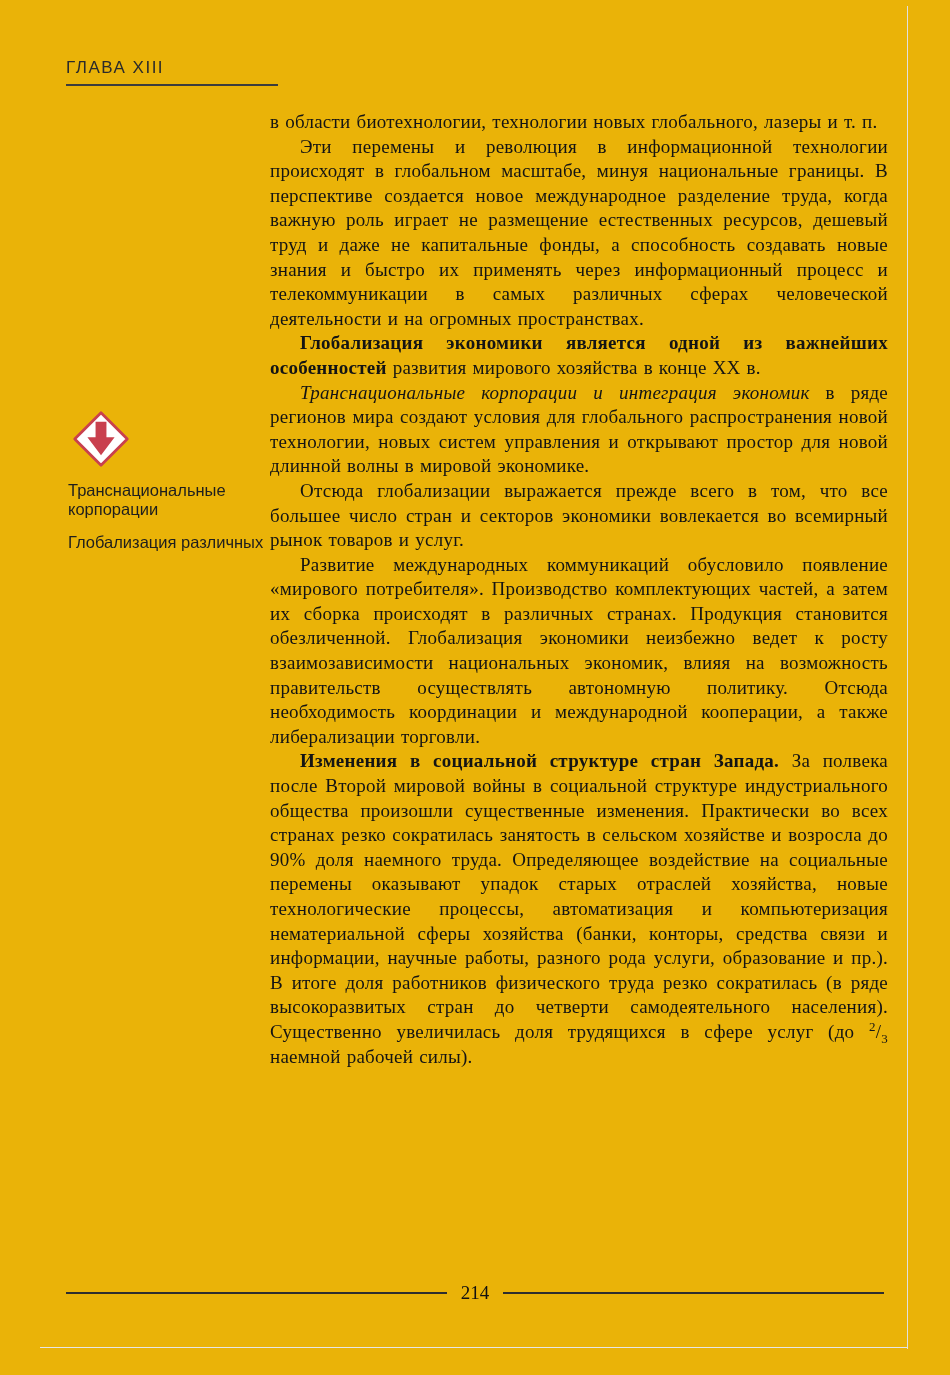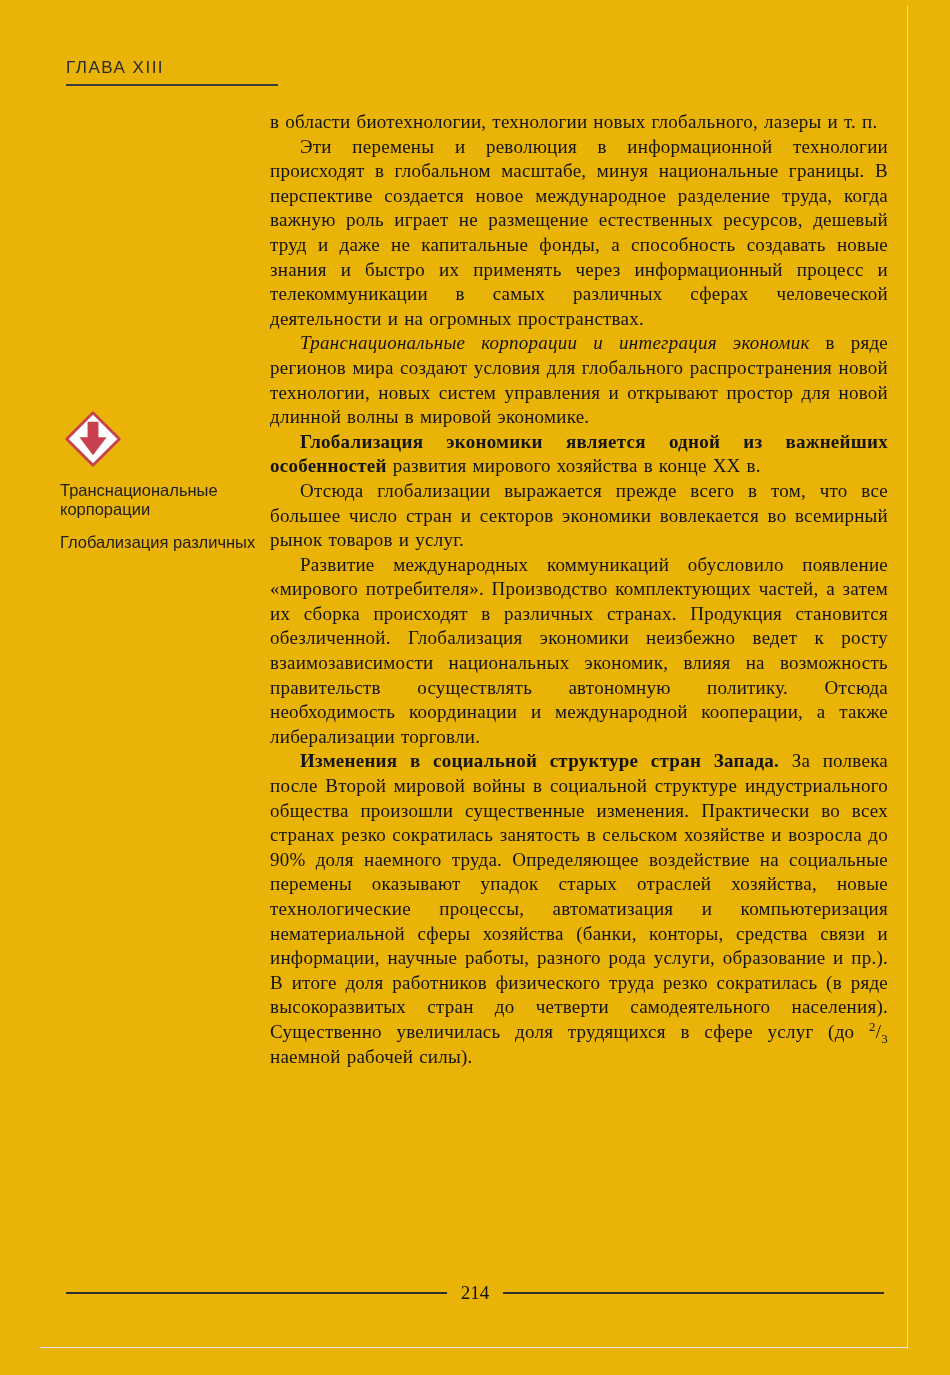--- a/index.html
+++ b/index.html
@@ -15,21 +15,21 @@
 
   
   .running-head { position: absolute; left: 66px; top: 58px; width: 212px; }
   .chapter-title {
     font-family: "Liberation Sans", sans-serif;
     font-size: 17px; letter-spacing: 1.5px; color: #2b2b2b;
   }
   .chapter-rule { margin-top: 6px; height: 2px; background: #3c3c3c; }
 
   
-  .margin-notes { position: absolute; left: 60px; top: 410px; width: 196px; }
+  .margin-notes { position: absolute; left: 68px; top: 410px; width: 196px; }
   .margin-icon { width: 58px; height: 58px; margin-left: 4px; }
   .margin-label {
     font-family: "Liberation Sans", sans-serif;
     font-size: 16.5px; line-height: 1.18; color: #1e1e1e;
     margin-top: 13px;
   }
 
   
   .text-column {
     position: absolute; left: 270px; top: 110px; width: 618px;
@@ -73,22 +73,22 @@
         <path d="M26 13 h12 v17 h9 L32 50 L17 30 h9 Z" fill="#c9404e"></path>
       </svg>
     </div>
     <div class="margin-label">Транснациональные корпорации</div>
     <div class="margin-label">Глобализация различных</div>
   </aside>
 
   <main class="text-column">
     <p class="noindent">в области биотехнологии, технологии новых глобального, лазеры и т. п.</p>
     <p>Эти перемены и революция в информационной технологии происходят в глобальном масштабе, минуя национальные границы. В перспективе создается новое международное разделение труда, когда важную роль играет не размещение естественных ресурсов, дешевый труд и даже не капитальные фонды, а способность создавать новые знания и быстро их применять через информационный процесс и телекоммуникации в самых различных сферах человеческой деятельности и на огромных пространствах.</p>
+    <p><strong>Глобализация экономики является одной из важнейших особенностей</strong><span> развития мирового хозяйства в конце XX в.</span></p>
     <p><em>Транснациональные корпорации и интеграция экономик</em><span> в ряде регионов мира создают условия для глобального распространения новой технологии, новых систем управления и открывают простор для новой длинной волны в мировой экономике.</span></p>
-    <p><strong>Глобализация экономики является одной из важнейших особенностей</strong><span> развития мирового хозяйства в конце XX в.</span></p>
     <p>Отсюда глобализации выражается прежде всего в том, что все большее число стран и секторов экономики вовлекается во всемирный рынок товаров и услуг.</p>
     <p>Развитие международных коммуникаций обусловило появление «мирового потребителя». Производство комплектующих частей, а затем их сборка происходят в различных странах. Продукция становится обезличенной. Глобализация экономики неизбежно ведет к росту взаимозависимости национальных экономик, влияя на возможность правительств осуществлять автономную политику. Отсюда необходимость координации и международной кооперации, а также либерализации торговли.</p>
     <p><strong>Изменения в социальной структуре стран Запада.</strong><span> За полвека после Второй мировой войны в социальной структуре индустриального общества произошли существенные изменения. Практически во всех странах резко сократилась занятость в сельском хозяйстве и возросла до 90% доля наемного труда. Определяющее воздействие на социальные перемены оказывают упадок старых отраслей хозяйства, новые технологические процессы, автоматизация и компьютеризация нематериальной сферы хозяйства (банки, конторы, средства связи и информации, научные работы, разного рода услуги, образование и пр.). В итоге доля работников физического труда резко сократилась (в ряде высокоразвитых стран до четверти самодеятельного населения). Существенно увеличилась доля трудящихся в сфере услуг (до </span><sup>2</sup><span>/</span><sub>3</sub><span> наемной рабочей силы).</span></p>
   </main>
 
   <footer class="page-footer">
     <span class="footer-rule"></span>
     <span class="page-number">214</span>
     <span class="footer-rule"></span>
   </footer>

